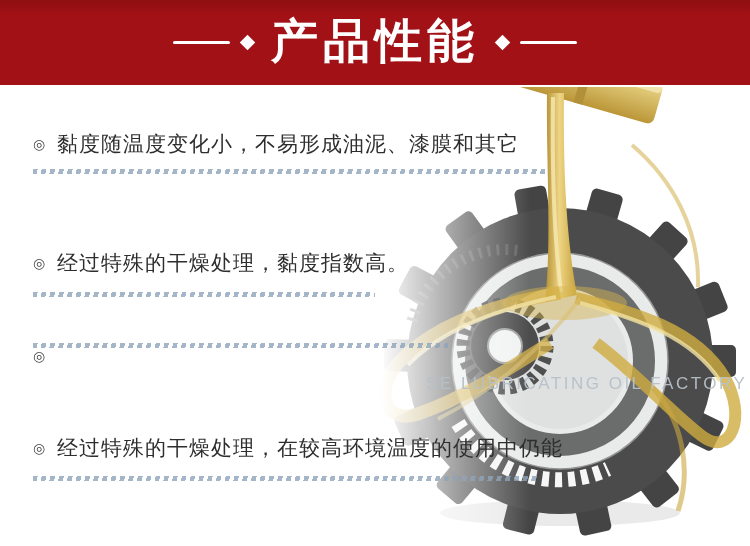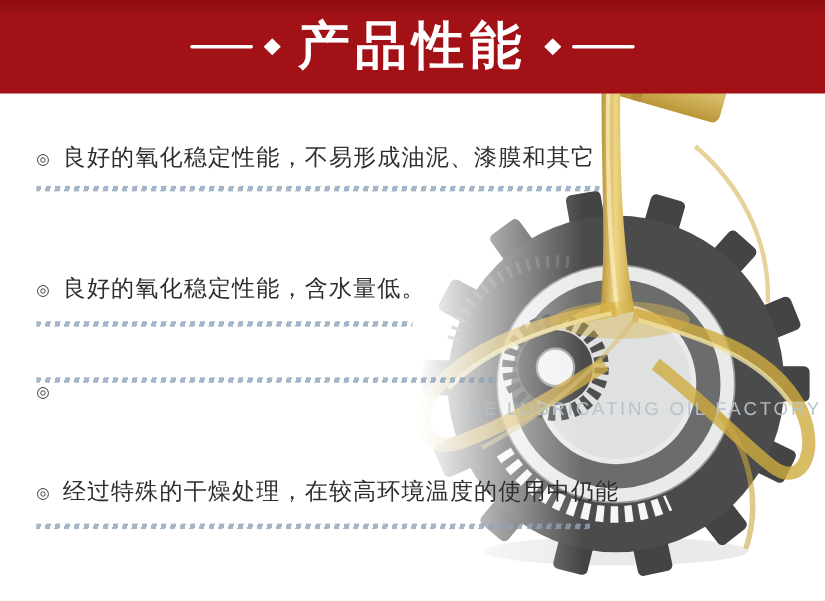--- a/index.html
+++ b/index.html
@@ -29,21 +29,21 @@
     color:#ffffff;
     font-size:47px;
     font-weight:bold;
     letter-spacing:5px;
     line-height:1;
     padding:0 6px 4px 6px;
   }
 
   
   .hero{
-    position:absolute;left:380px;top:75px;width:370px;height:460px;
+    position:absolute;left:380px;top:87px;width:370px;height:460px;
     z-index:1;
   }
 
   
   .content{position:absolute;left:0;top:0;width:750px;height:546px;z-index:2;}
   .bullet{position:absolute;left:33px;}
   .bullet .line{
     position:relative;
     white-space:nowrap;
     font-size:21px;
@@ -173,29 +173,29 @@
 
       <text x="46" y="302" font-size="17" letter-spacing="2.5" fill="#b7c1c9" opacity="0.95" font-family="Liberation Sans, DejaVu Sans, sans-serif">SE LUBRICATING OIL FACTORY</text>
     </svg>
   </div>
 
   <div class="content">
 
     <div class="bullet b1">
       <div class="line">
         <span class="marker">◎</span>
-        <span>良好的氧化稳定性能，不易形成油泥、漆膜和其它</span>
+        <span>黏度随温度变化小，不易形成油泥、漆膜和其它</span>
       </div>
       <div class="divider"></div>
     </div>
 
     <div class="bullet b2">
       <div class="line">
         <span class="marker">◎</span>
-        <span>良好的氧化稳定性能，含水量低。</span>
+        <span>经过特殊的干燥处理，黏度指数高。</span>
       </div>
       <div class="divider"></div>
     </div>
 
     <div class="bullet b3">
       <div class="line">
         <span class="marker">◎</span>
       </div>
       <div class="divider"></div>
     </div>

